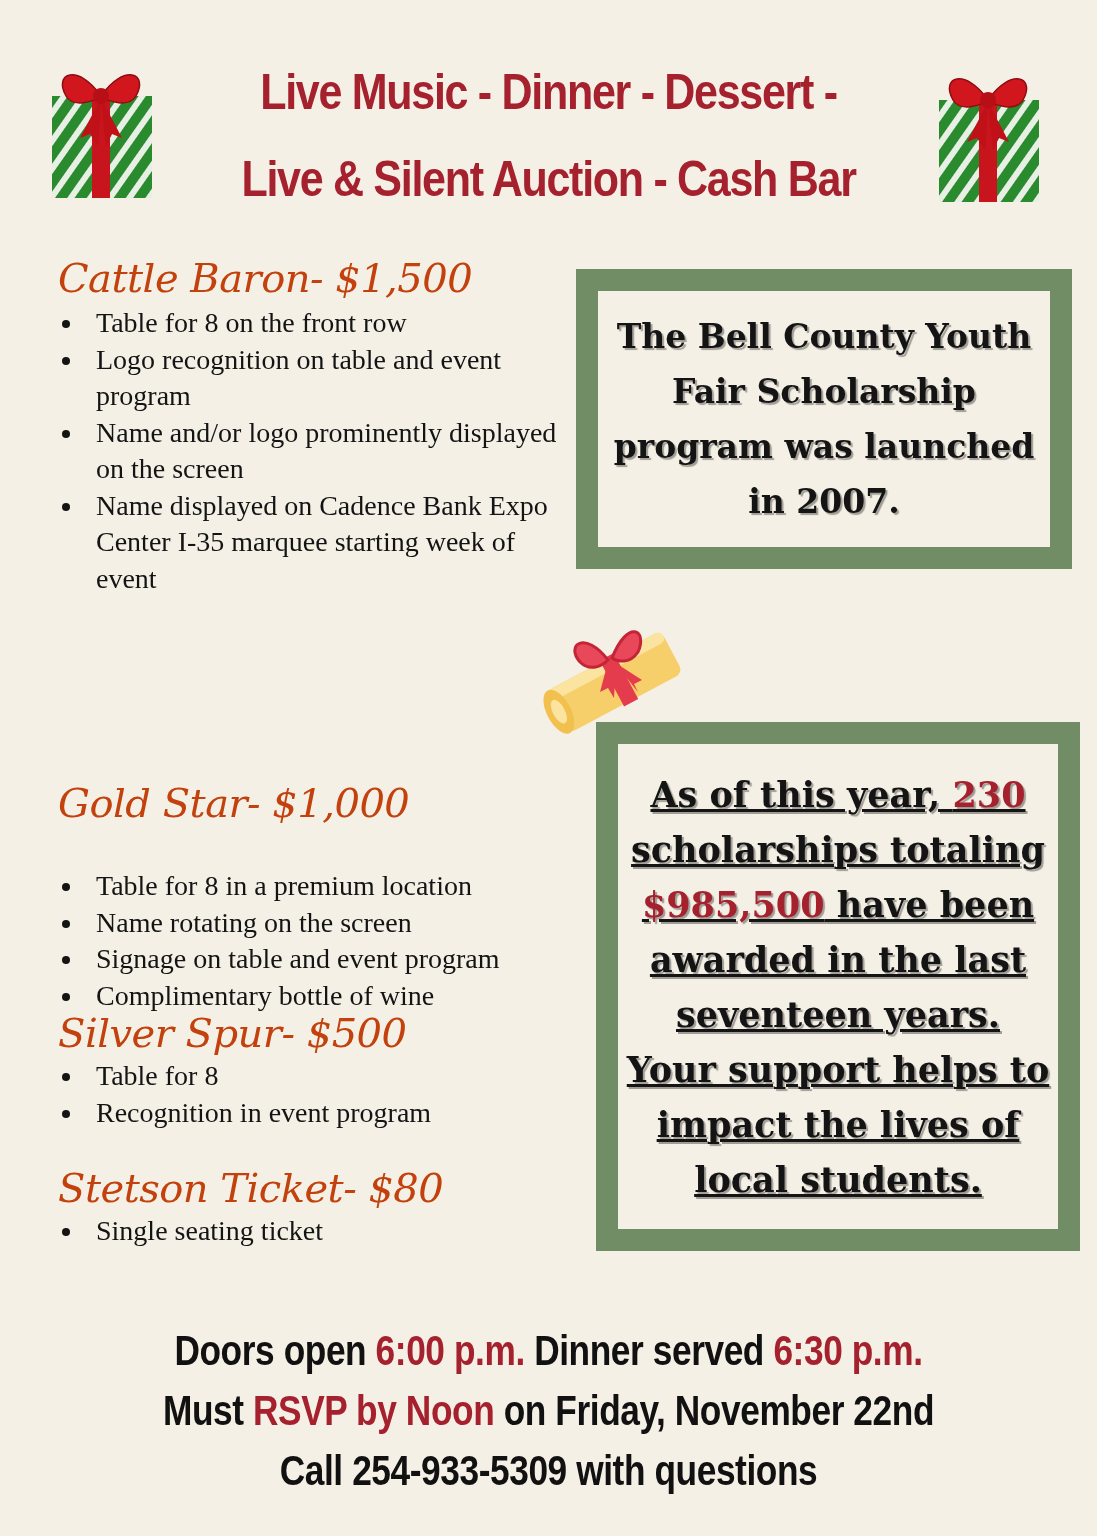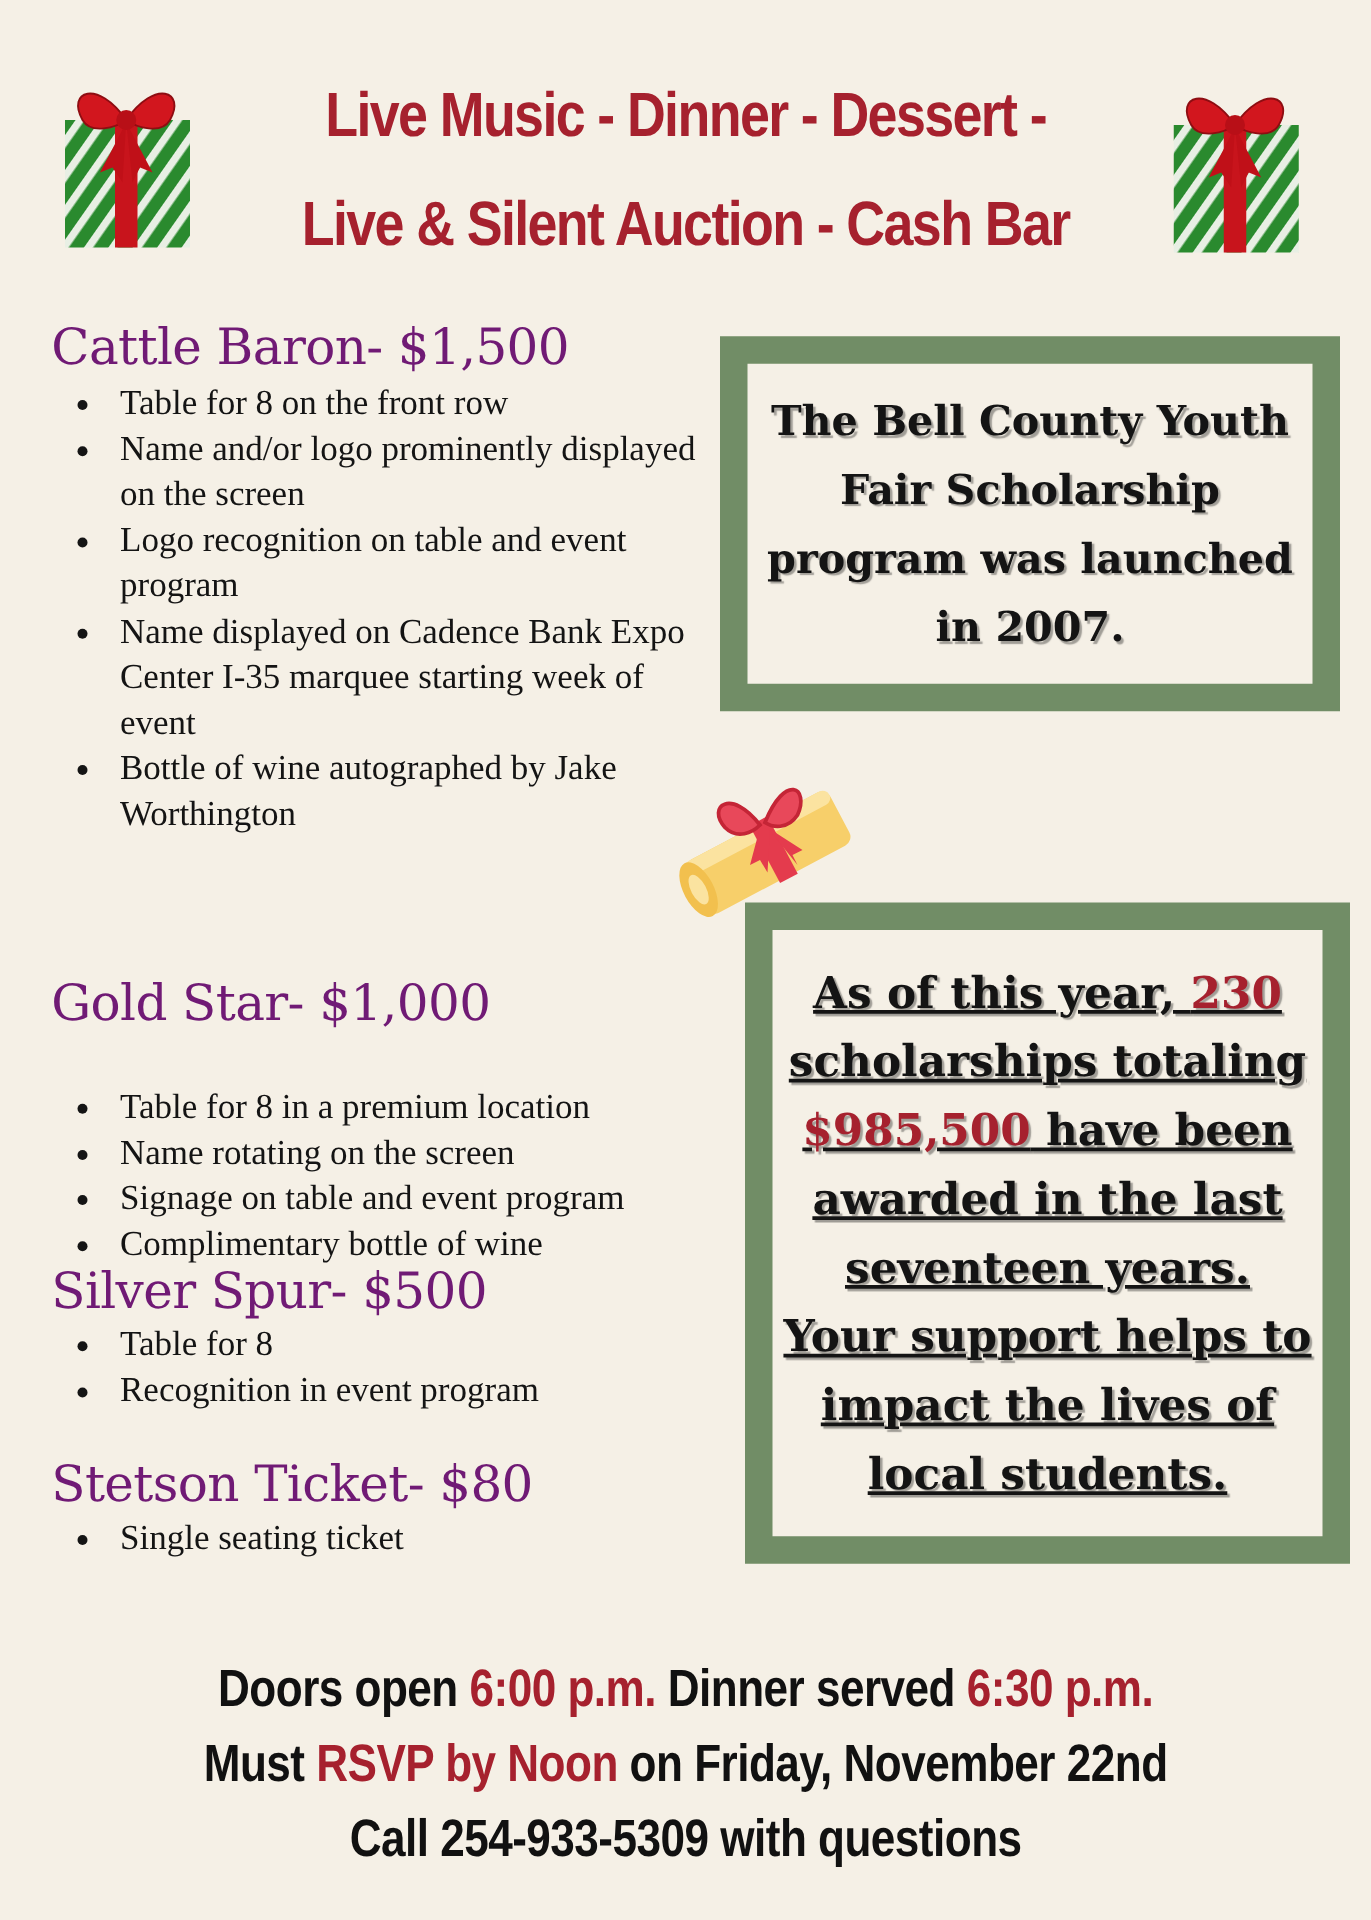--- a/index.html
+++ b/index.html
@@ -8,22 +8,22 @@
     font-family: "Liberation Serif", "DejaVu Serif", serif; color: #141414;
   }
   .header-line {
     position: absolute; left: 0; width: 1097px; text-align: center;
     font-family: "Liberation Sans", "DejaVu Sans", sans-serif; font-weight: 700;
     color: #a6212e; font-size: 50px; letter-spacing: -1.5px; transform: scaleX(0.86);
     line-height: 1;
   }
   .gift { position: absolute; }
   .tier-title {
-    position: absolute; left: 41px; color: #701a75;
-    font-family: "DejaVu Serif", "Liberation Serif", serif; 
+    position: absolute; left: 58px; color: #c2410c;
+    font-family: "DejaVu Serif", "Liberation Serif", serif; font-style: italic;
     font-size: 40px; line-height: 1; letter-spacing: -0.5px;
   }
   ul.benefits {
     position: absolute; left: 60px; margin: 0; padding: 0; list-style: none;
     font-size: 28px; line-height: 36.5px;
   }
   ul.benefits li { position: relative; padding-left: 36px; }
   ul.benefits li::before {
     content: ""; position: absolute; left: 2px; top: 15px; width: 8px; height: 8px;
     border-radius: 50%; background: #141414;
@@ -68,24 +68,23 @@
   <path d="M53 40 L74 80 L64 76 L58 88 Z" fill="#c01018"></path>
   <circle cx="53" cy="38" r="8" fill="#b80f17"></circle>
 </svg>
 
 <div class="header-line" style="top:67px">Live Music - Dinner - Dessert -</div>
 <div class="header-line" style="top:154px">Live &amp; Silent Auction - Cash Bar</div>
 
 <div class="tier-title" style="top:258px">Cattle Baron- $1,500</div>
 <ul class="benefits" style="top:305px; width:520px">
   <li>Table for 8 on the front row</li>
+  <li>Logo recognition on table and event program</li>
   <li>Name and/or logo prominently displayed on the screen</li>
-  <li>Logo recognition on table and event program</li>
   <li>Name displayed on Cadence Bank Expo Center I-35 marquee starting week of event</li>
-  <li>Bottle of wine autographed by Jake Worthington</li>
 </ul>
 
 <div class="tier-title" style="top:783px">Gold Star- $1,000</div>
 <ul class="benefits" style="top:868px; width:520px">
   <li>Table for 8 in a premium location</li>
   <li>Name rotating on the screen</li>
   <li>Signage on table and event program</li>
   <li>Complimentary bottle of wine</li>
 </ul>
 

